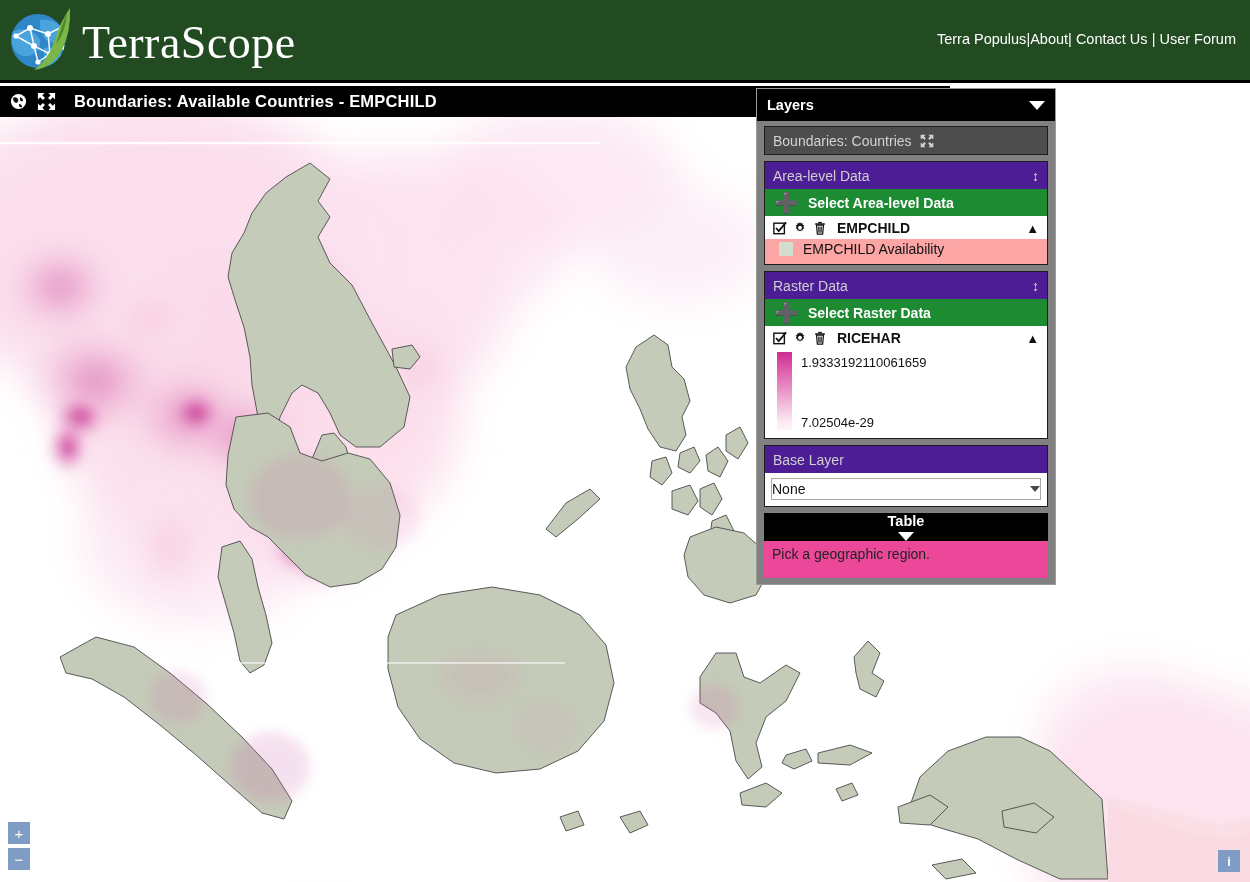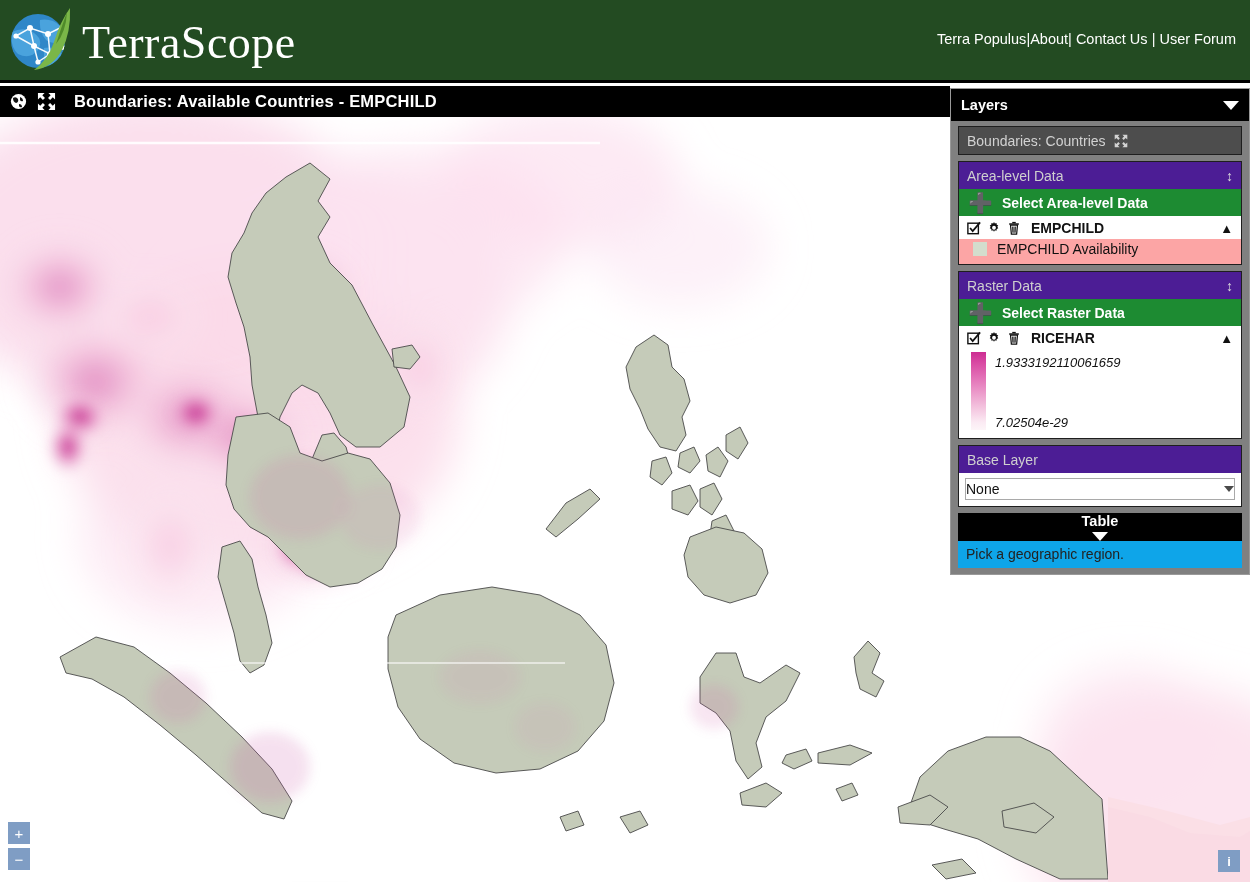--- a/index.html
+++ b/index.html
@@ -5,21 +5,21 @@
 <style>
   * { box-sizing: border-box; margin: 0; padding: 0; }
   html, body {
     width: 1250px; height: 882px;
     overflow: hidden;
     font-family: "Liberation Sans", sans-serif;
     background: #ffffff;
   }
 
   
-  #app { position: relative; width: 1250px; height: 882px; }
+  #app { position: relative; width: 1056px; height: 882px; }
 
   #site-header {
     position: absolute; top: 0; left: 0;
     width: 1250px; height: 83px;
     background: #234b22;
     border-bottom: 3px solid #000;
   }
   #brand { position: absolute; left: 4px; top: 2px; display: flex; align-items: center; }
   #logo-globe { width: 76px; height: 76px; display: block; }
   #brand-name {
@@ -150,21 +150,21 @@
 
   .legend-ramp-wrap {
     display:flex; padding: 3px 8px 8px 12px; background:#fff;
   }
   .ramp-bar {
     width: 15px; height: 78px;
     background: linear-gradient(to bottom, #cc2d92 0%, #d94aa3 14%, #e784c0 42%, #f3c1dd 70%, #fbeaf3 90%, #fdf5f8 100%);
   }
   .ramp-labels {
     position: relative; margin-left: 9px; width: 190px; height: 78px;
-    font-size: 13px; color: #111; font-style: italic;
+    font-size: 13px; color: #111;
   }
   .ramp-labels .top { position:absolute; top: 3px; left: 0; }
   .ramp-labels .bot { position:absolute; bottom: 0px; left: 0; }
 
   .baselayer-box { border:1px solid #1e1e1e; margin-bottom: 0px; background: #ffffff; }
   .baselayer-select-wrap { padding: 5px 6px 6px 6px; background:#fff; }
   .fake-select {
     height: 22px; border: 1px solid #a9a9a9; background:#fff;
     display:flex; align-items:center; justify-content:space-between;
     padding: 0 0; font-size: 14px; color: #111; cursor: pointer;
@@ -174,22 +174,22 @@
     border-top:6px solid #4a4a4a;
   }
 
   #table-section { margin-top: 6px; }
   #table-titlebar {
     background: #000; color:#fff; height: 28px;
     display:flex; align-items:center; justify-content:space-between;
     padding: 0 10px; font-size: 14.5px; font-weight: bold; flex-direction: column;
   }
   #table-body {
-    background: #0ea5e9; color: #222;
-    font-size: 14px; padding: 5px 8px 6px 8px;
+    background: #ec4899; color: #222;
+    font-size: 14px; padding: 5px 8px 16px 8px;
   }
 
   
   .icn { display:inline-flex; align-items:center; }
 </style>
 </head>
 <body>
 
 <div id="app">
 

